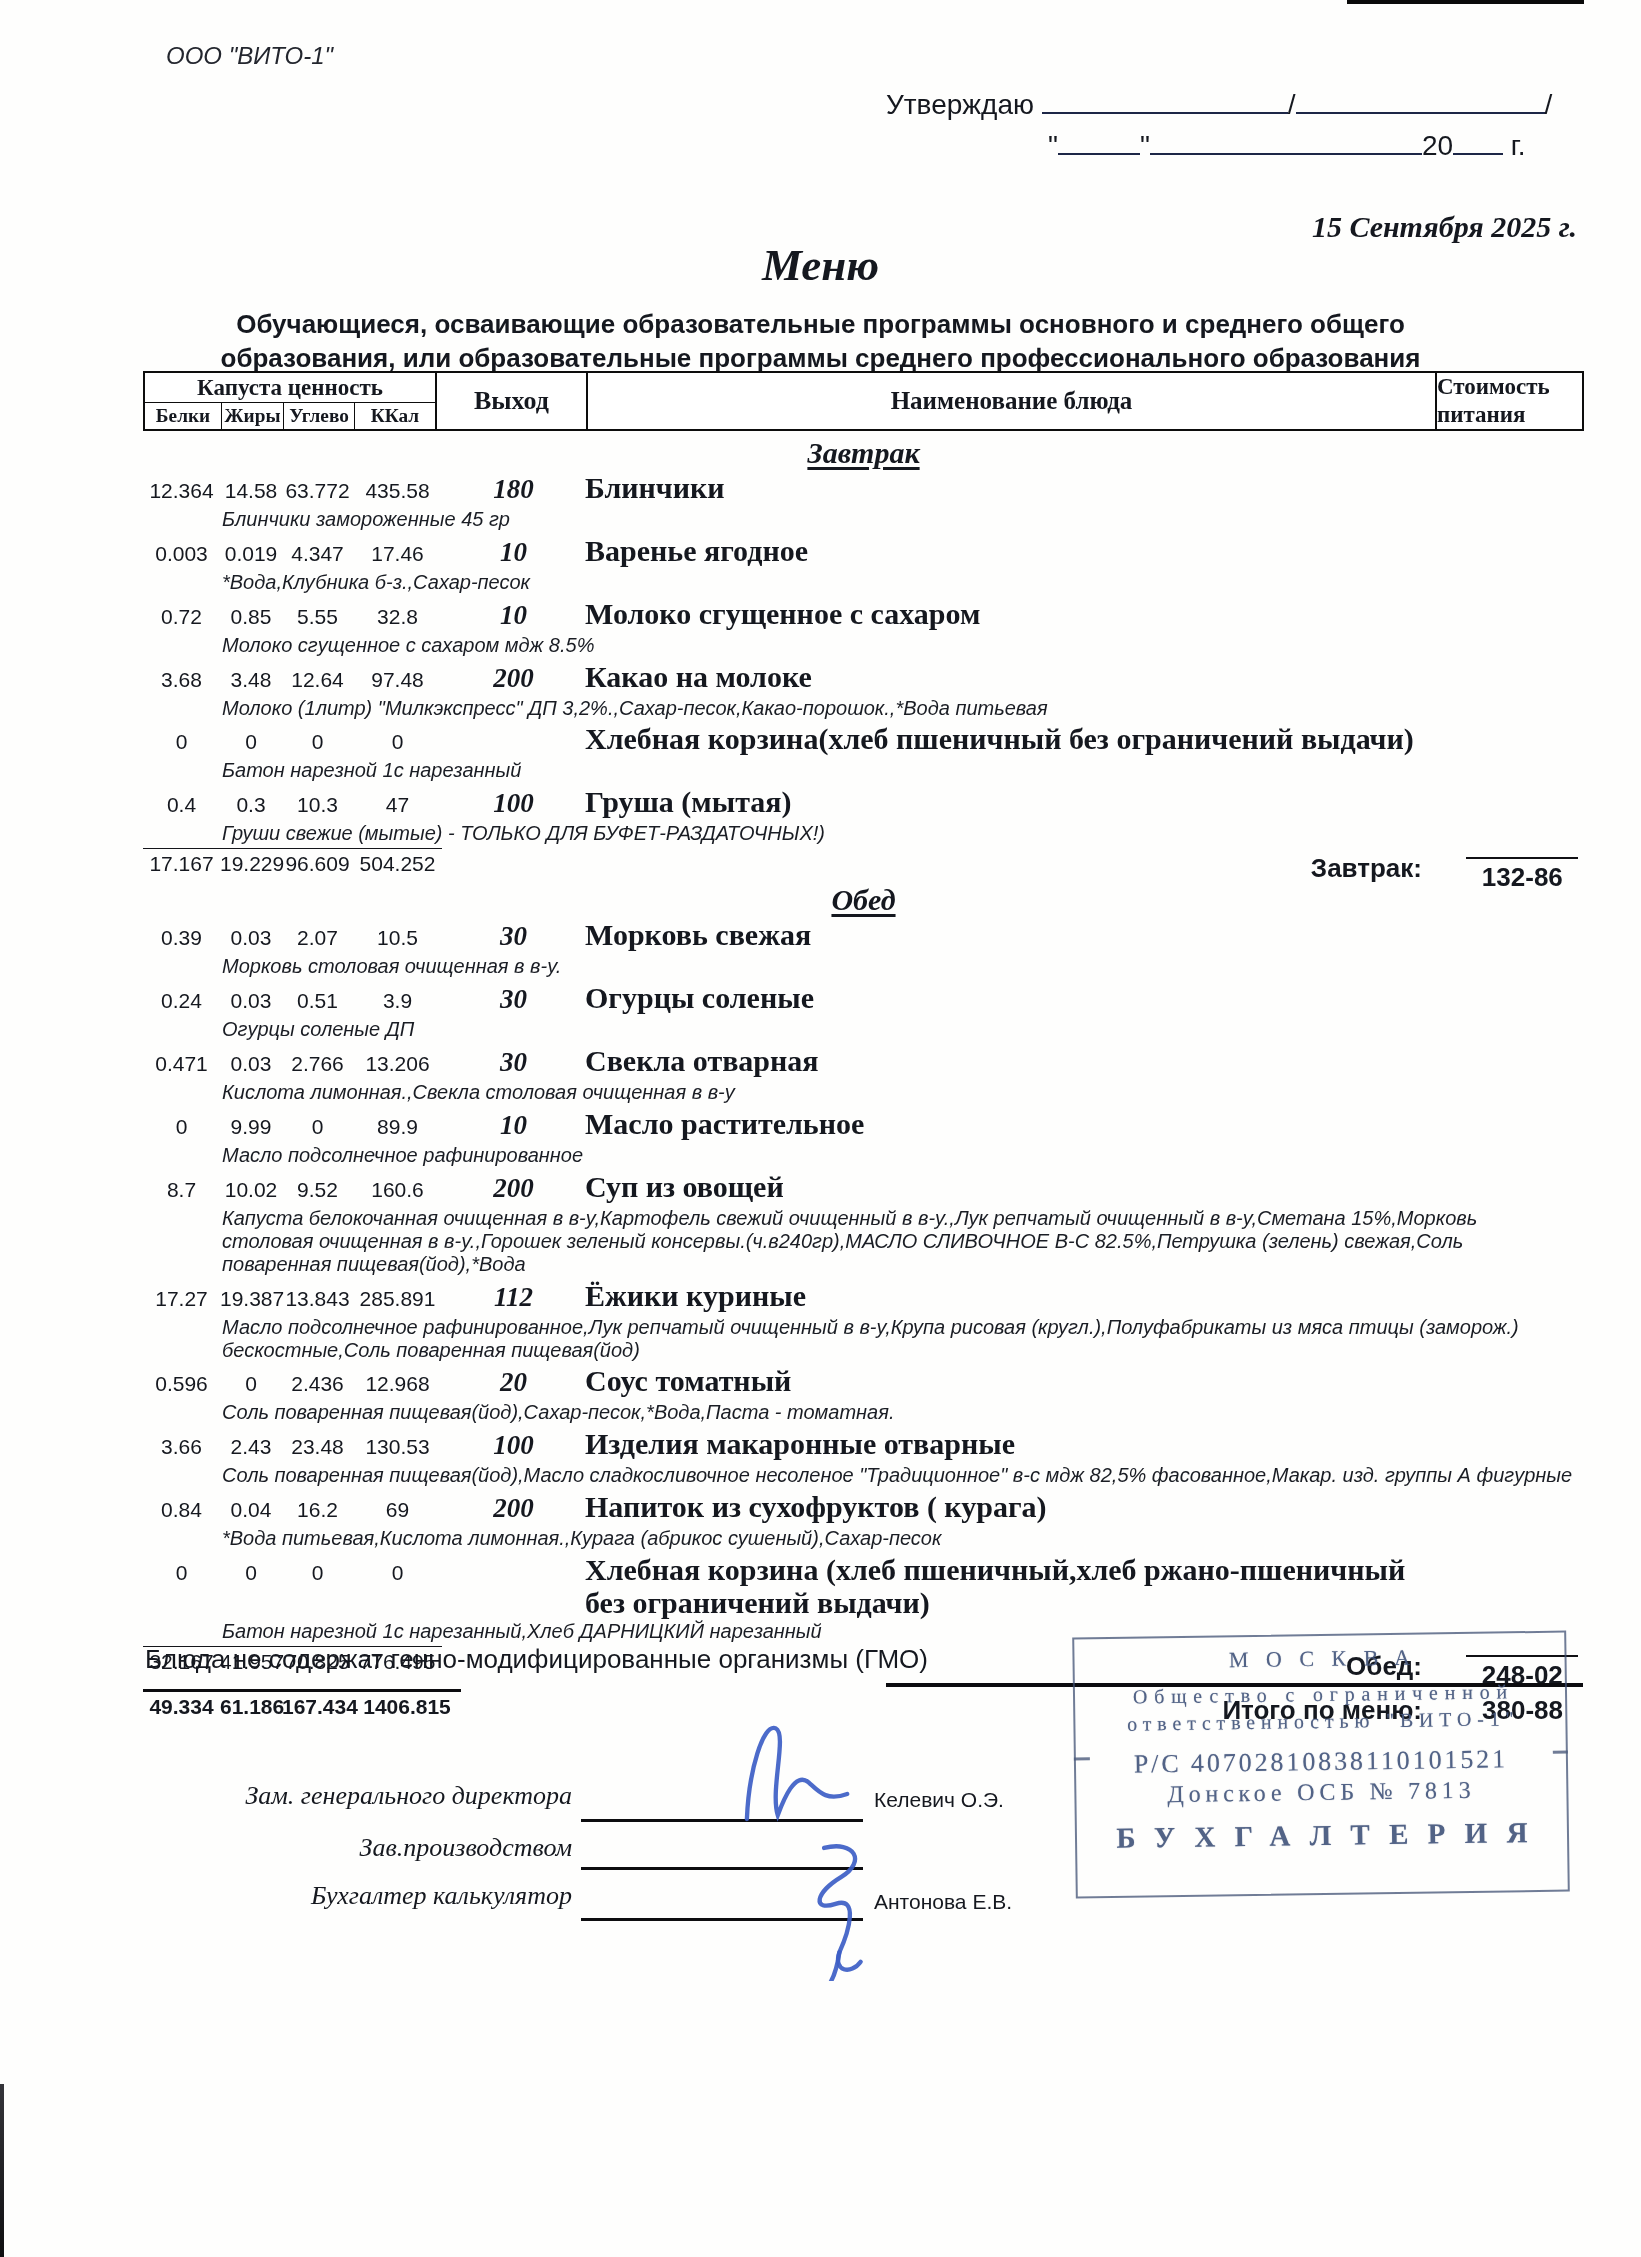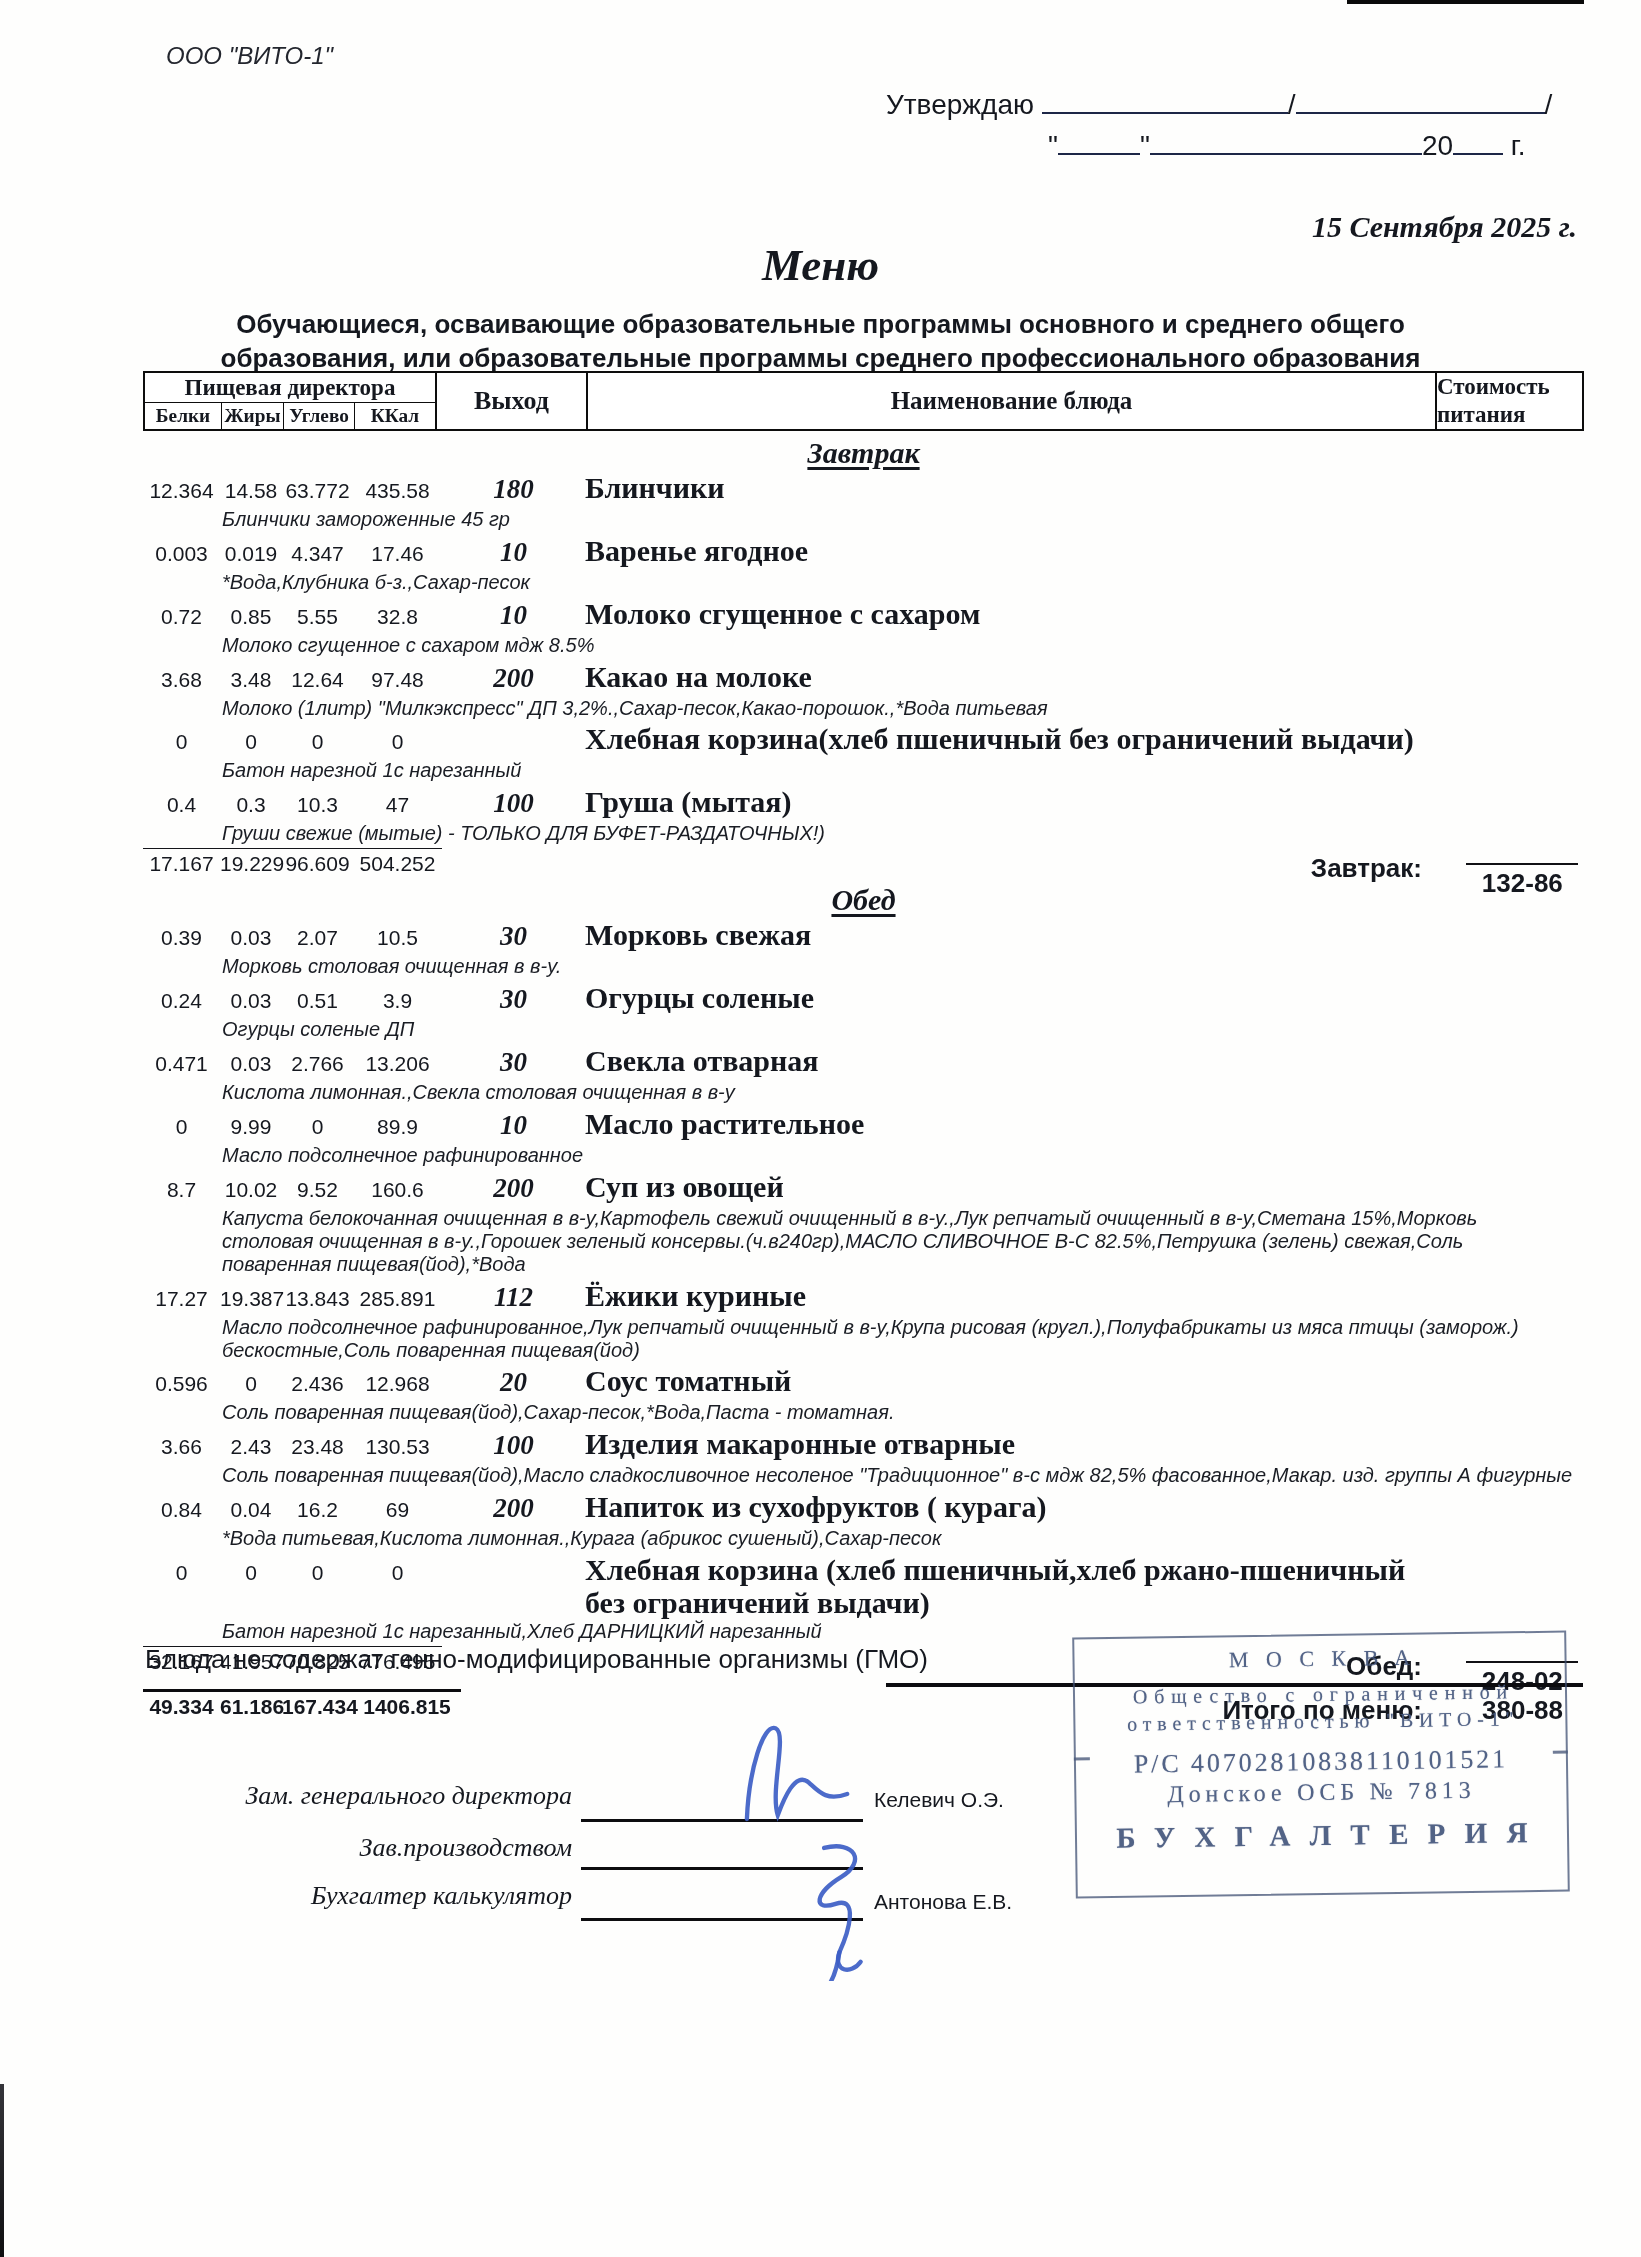--- a/index.html
+++ b/index.html
@@ -41,21 +41,21 @@
   .dishwrap{max-width:927px;}
   .dish,.dish2{font-family:"Liberation Serif",serif;font-weight:bold;font-size:30px;line-height:33px;display:block;}
   .dish2:empty{display:none;}
   .ingr{margin:1px 0 2.9px 79px;font-size:20px;font-style:italic;line-height:23px;color:#1a1d24;max-width:1352px;}
   .ingr:empty{display:none;}
   .sec-tot{position:relative;margin-top:2.9px;height:35px;}
   .tot-nums{display:inline-grid;grid-template-columns:77px 62px 71px 89px;border-top:1.9px solid #14151a;
             padding-top:2.9px;font-size:21px;line-height:23px;}
   .tot-nums span{text-align:center;}
   .tot-label{position:absolute;right:162px;top:4.8px;font-weight:bold;font-size:26px;}
-  .tot-price{position:absolute;right:5.8px;top:15px;font-weight:bold;font-size:26px;border-top:2.9px solid #101014;padding:2.9px 15.4px 0 15.4px;}
+  .tot-price{position:absolute;right:5.8px;top:9px;font-weight:bold;font-size:26px;border-top:2.9px solid #101014;padding:2.9px 15.4px 0 15.4px;}
   .grand{position:relative;margin-top:1.9px;height:44px;}
   .grand-line{position:absolute;left:743px;top:0;width:697px;height:3.9px;background:#0c0c0f;}
   .g-nums{display:inline-grid;grid-template-columns:77px 62px 71px 108px;border-top:3.9px solid #0c0c0f;
           padding-top:2.9px;font-size:21px;font-weight:bold;line-height:23px;margin-top:5.8px;}
   .g-nums span{text-align:center;}
   .g-label{position:absolute;right:162px;top:11.6px;font-weight:bold;font-size:26px;}
   .g-price{position:absolute;right:21px;top:11.6px;font-weight:bold;font-size:26px;}
   
   .gmo{left:145px;top:1644px;font-size:26px;}
   .stamp{left:1074px;top:1634px;width:494px;height:261px;border:2.9px solid rgba(64,80,115,0.8);
@@ -92,21 +92,21 @@
 
   <div class="abs doc-date">15 Сентября 2025 г.</div>
   <div class="abs title">Меню</div>
   <div class="abs subtitle">
     <div>Обучающиеся, осваивающие образовательные программы основного и среднего общего</div>
     <div>образования, или образовательные программы среднего профессионального образования</div>
   </div>
 
   <div class="abs thead">
     <div class="th-nutr">
-      <div class="th-nutr-top">Пищевая директора</div>
+      <div class="th-nutr-top">Капуста ценность</div>
       <div class="th-nutr-cols">
         <div class="th-sub w80">Белки</div>
         <div class="th-sub w64">Жиры</div>
         <div class="th-sub w74">Углево</div>
         <div class="th-sub wrest">ККал</div>
       </div>
     </div>
     <div class="th-out">Выход</div>
     <div class="th-dish">Наименование блюда</div>
     <div class="th-price">

